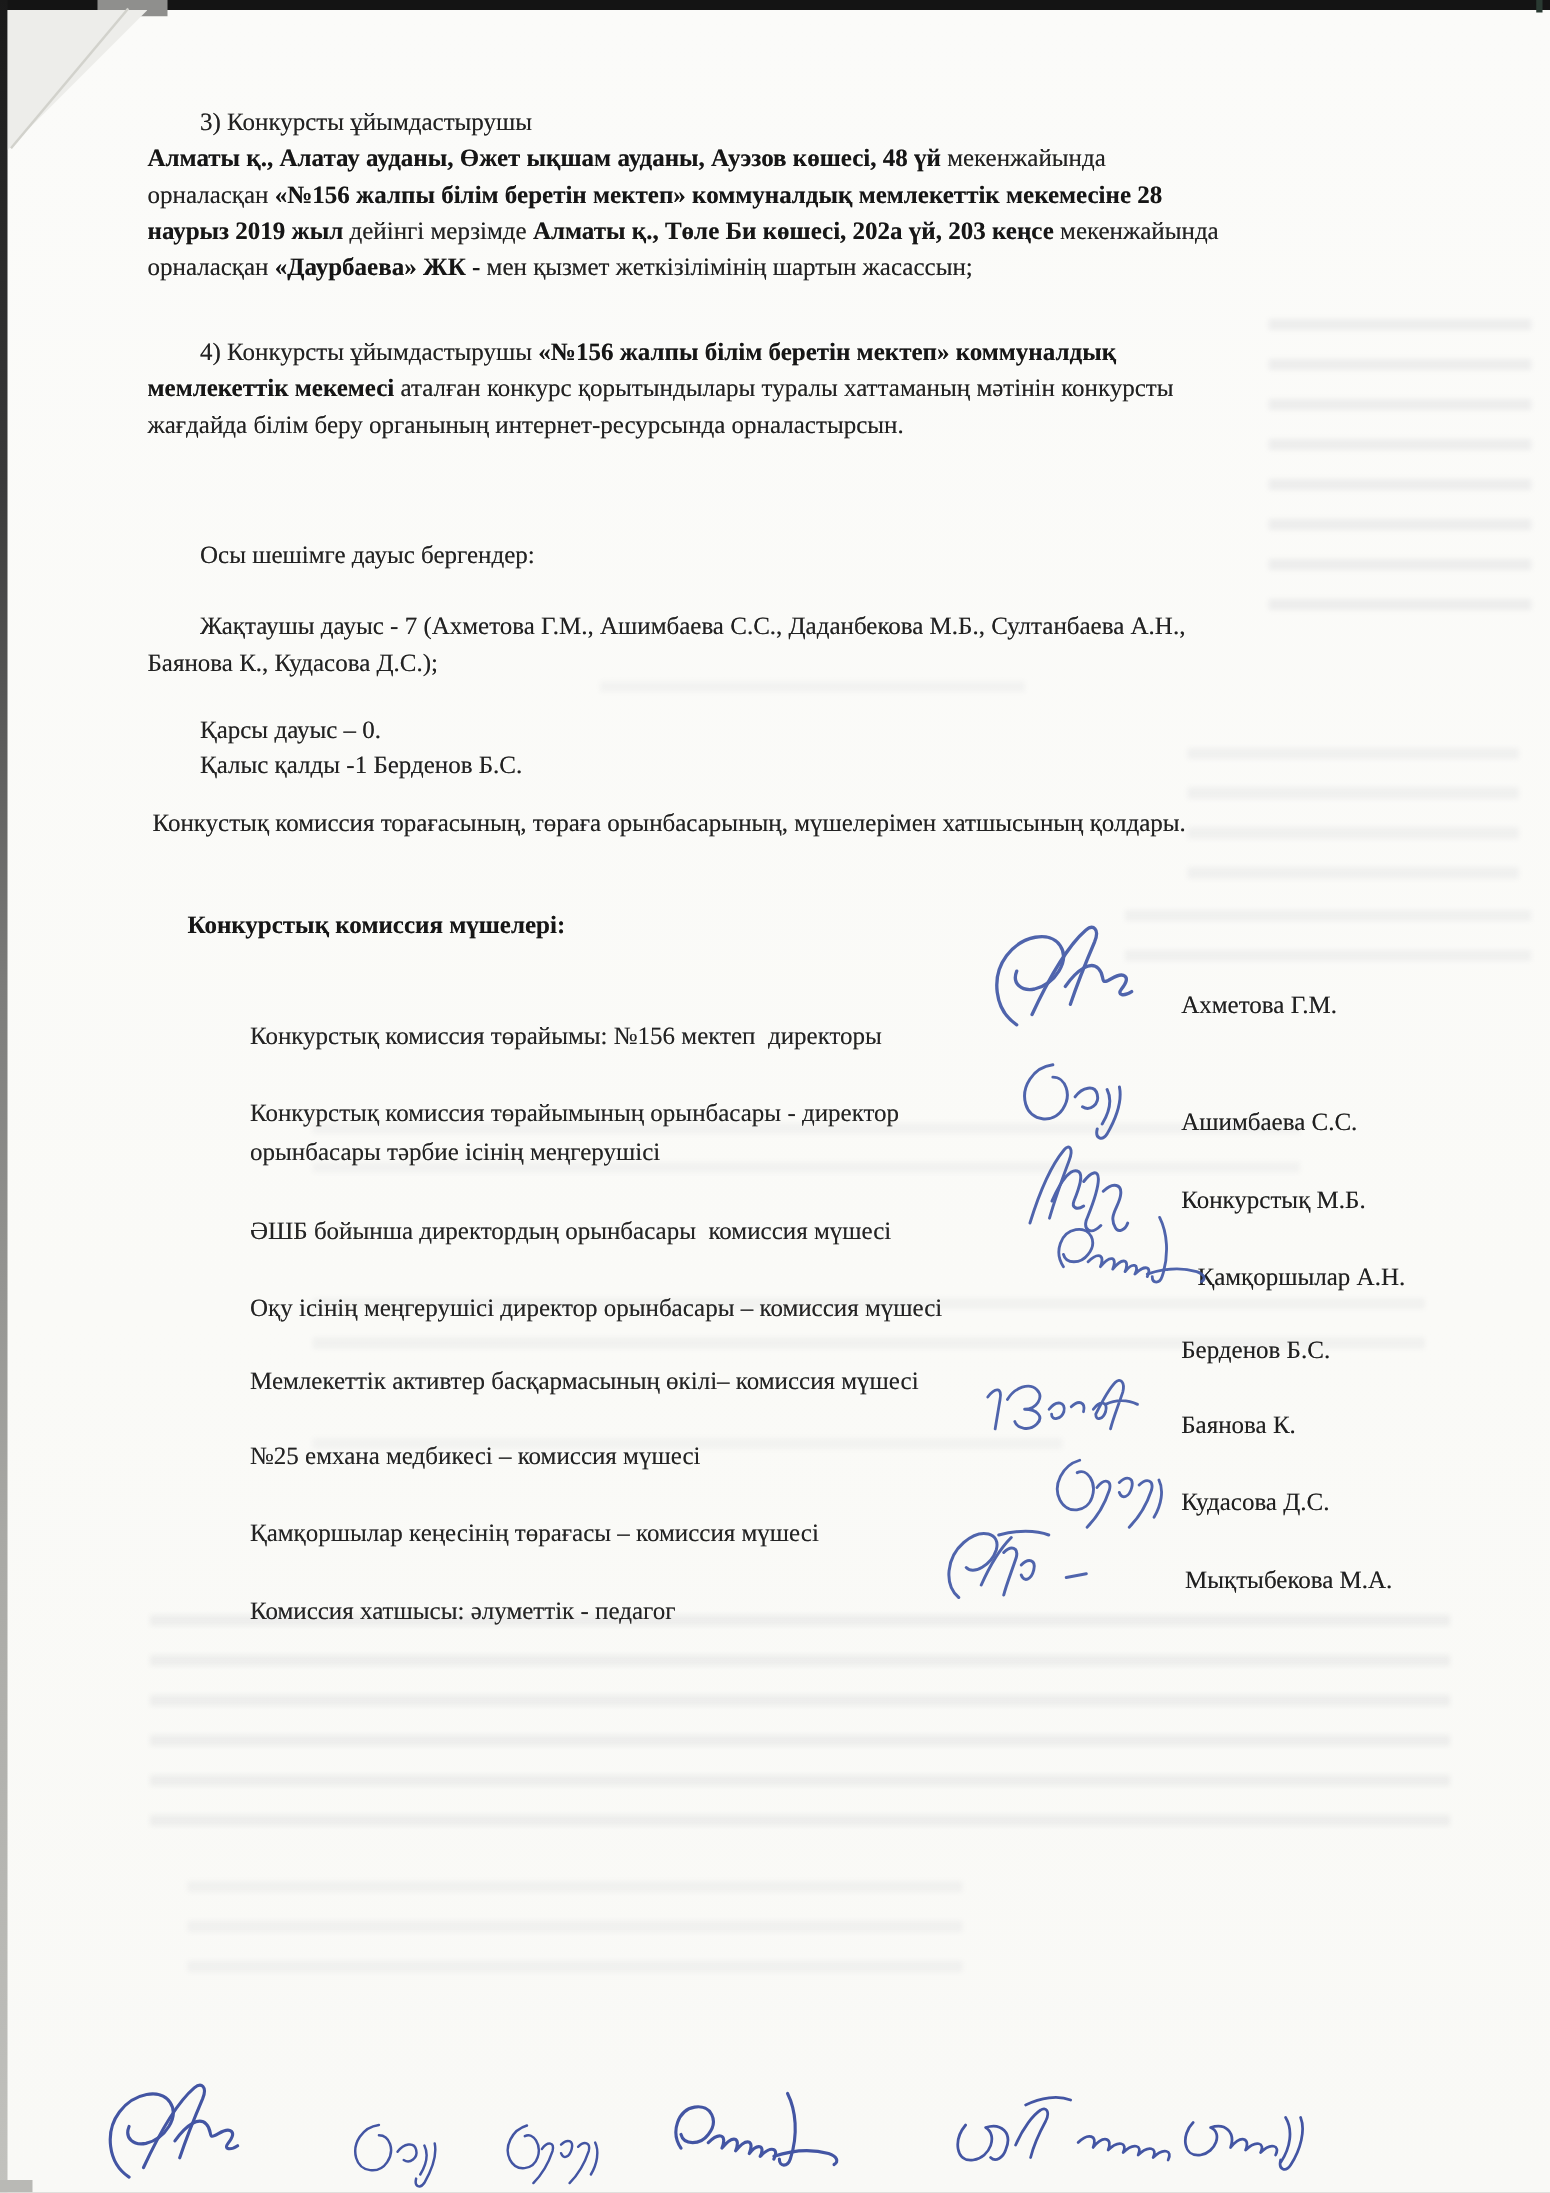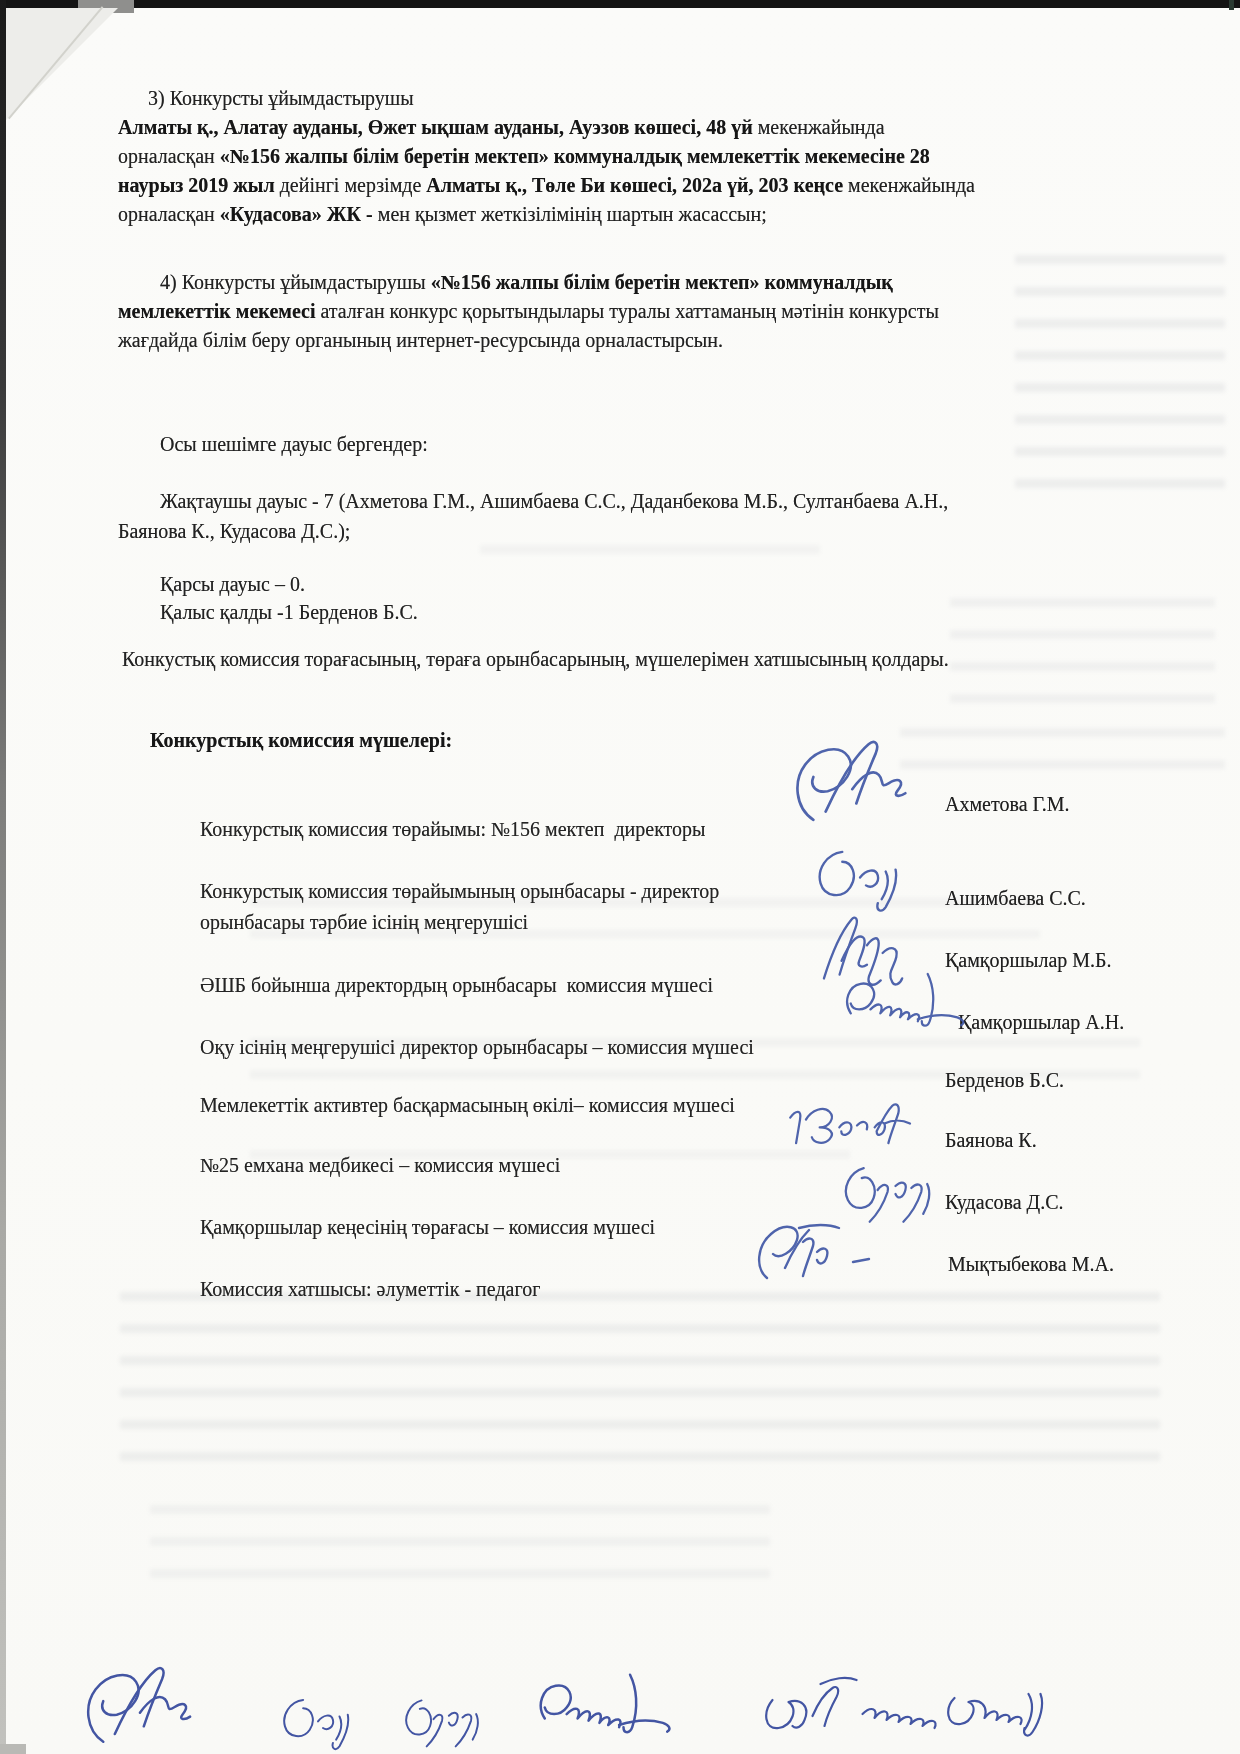--- a/index.html
+++ b/index.html
@@ -55,28 +55,28 @@
   <div class="bleed" style="left:480px;top:545px;width:340px;height:24px;opacity:.30;"></div>
   <div class="bleed" style="left:950px;top:598px;width:265px;height:105px;opacity:.38;"></div>
   <div class="bleed" style="left:900px;top:728px;width:325px;height:46px;opacity:.38;"></div>
   <div class="bleed" style="left:250px;top:898px;width:790px;height:40px;opacity:.30;"></div>
   <div class="bleed" style="left:250px;top:1038px;width:890px;height:62px;opacity:.32;"></div>
   <div class="bleed" style="left:250px;top:1150px;width:600px;height:28px;opacity:.28;"></div>
   <div class="bleed" style="left:120px;top:1292px;width:1040px;height:182px;opacity:.46;"></div>
   <div class="bleed" style="left:150px;top:1505px;width:620px;height:78px;opacity:.34;"></div>
 
   <div id="blocks">
-      <div class="blk" style="left: 148px; top: 84px; line-height: 29px;">
+      <div class="blk" style="left: 160px; top: 84px; line-height: 29px;">
         <div><span>3) Конкурсты ұйымдастырушы</span></div>
       </div>
       <div class="blk" style="left: 118px; top: 113px; line-height: 29px;">
         <div><span class="b">Алматы қ., Алатау ауданы, Өжет ықшам ауданы, Ауэзов көшесі, 48 үй </span><span>мекенжайында</span></div>
         <div><span>орналасқан </span><span class="b">«№156 жалпы білім беретін мектеп» коммуналдық мемлекеттік мекемесіне 28</span></div>
         <div><span class="b">наурыз 2019 жыл </span><span>дейінгі мерзімде </span><span class="b">Алматы қ., Төле Би көшесі, 202а үй, 203 кеңсе </span><span>мекенжайында</span></div>
-        <div><span>орналасқан </span><span class="b">«Кудасова» ЖК - </span><span>мен қызмет жеткізілімінің шартын жасассын;</span></div>
+        <div><span>орналасқан </span><span class="b">«Даурбаева» ЖК - </span><span>мен қызмет жеткізілімінің шартын жасассын;</span></div>
       </div>
       <div class="blk" style="left: 118px; top: 268px; line-height: 29px;">
         <div style="padding-left: 42px;"><span>4) Конкурсты ұйымдастырушы </span><span class="b">«№156 жалпы білім беретін мектеп» коммуналдық</span></div>
         <div><span class="b">мемлекеттік мекемесі </span><span>аталған конкурс қорытындылары туралы хаттаманың мәтінін конкурсты</span></div>
         <div><span>жағдайда білім беру органының интернет-ресурсында орналастырсын.</span></div>
       </div>
       <div class="blk" style="left: 160px; top: 430px; line-height: 29px;">
         <div><span>Осы шешімге дауыс бергендер:</span></div>
       </div>
       <div class="blk" style="left: 118px; top: 486px; line-height: 30px;">
@@ -103,21 +103,21 @@
       </div>
       <div class="row-name" style="left: 945px; top: 790px;">Ахметова Г.М.</div>
       <div class="row-label" style="left: 200px; top: 852px;">
         <div>Конкурстық комиссия төрайымының орынбасары - директор</div>
         <div>орынбасары тәрбие ісінің меңгерушісі</div>
       </div>
       <div class="row-name" style="left: 945px; top: 884px;">Ашимбаева С.С.</div>
       <div class="row-label" style="left: 200px; top: 946px;">
         <div>ӘШБ бойынша директордың орынбасары&nbsp; комиссия мүшесі</div>
       </div>
-      <div class="row-name" style="left: 945px; top: 946px;">Қамқоршылар М.Б.</div>
+      <div class="row-name" style="left: 945px; top: 946px;">Конкурстық М.Б.</div>
       <div class="row-label" style="left: 200px; top: 1008px;">
         <div>Оқу ісінің меңгерушісі директор орынбасары – комиссия мүшесі</div>
       </div>
       <div class="row-name" style="left: 958px; top: 1008px;">Қамқоршылар А.Н.</div>
       <div class="row-label" style="left: 200px; top: 1066px;">
         <div>Мемлекеттік активтер басқармасының өкілі– комиссия мүшесі</div>
       </div>
       <div class="row-name" style="left: 945px; top: 1066px;">Берденов Б.С.</div>
       <div class="row-label" style="left: 200px; top: 1126px;">
         <div>№25 емхана медбикесі – комиссия мүшесі</div>

